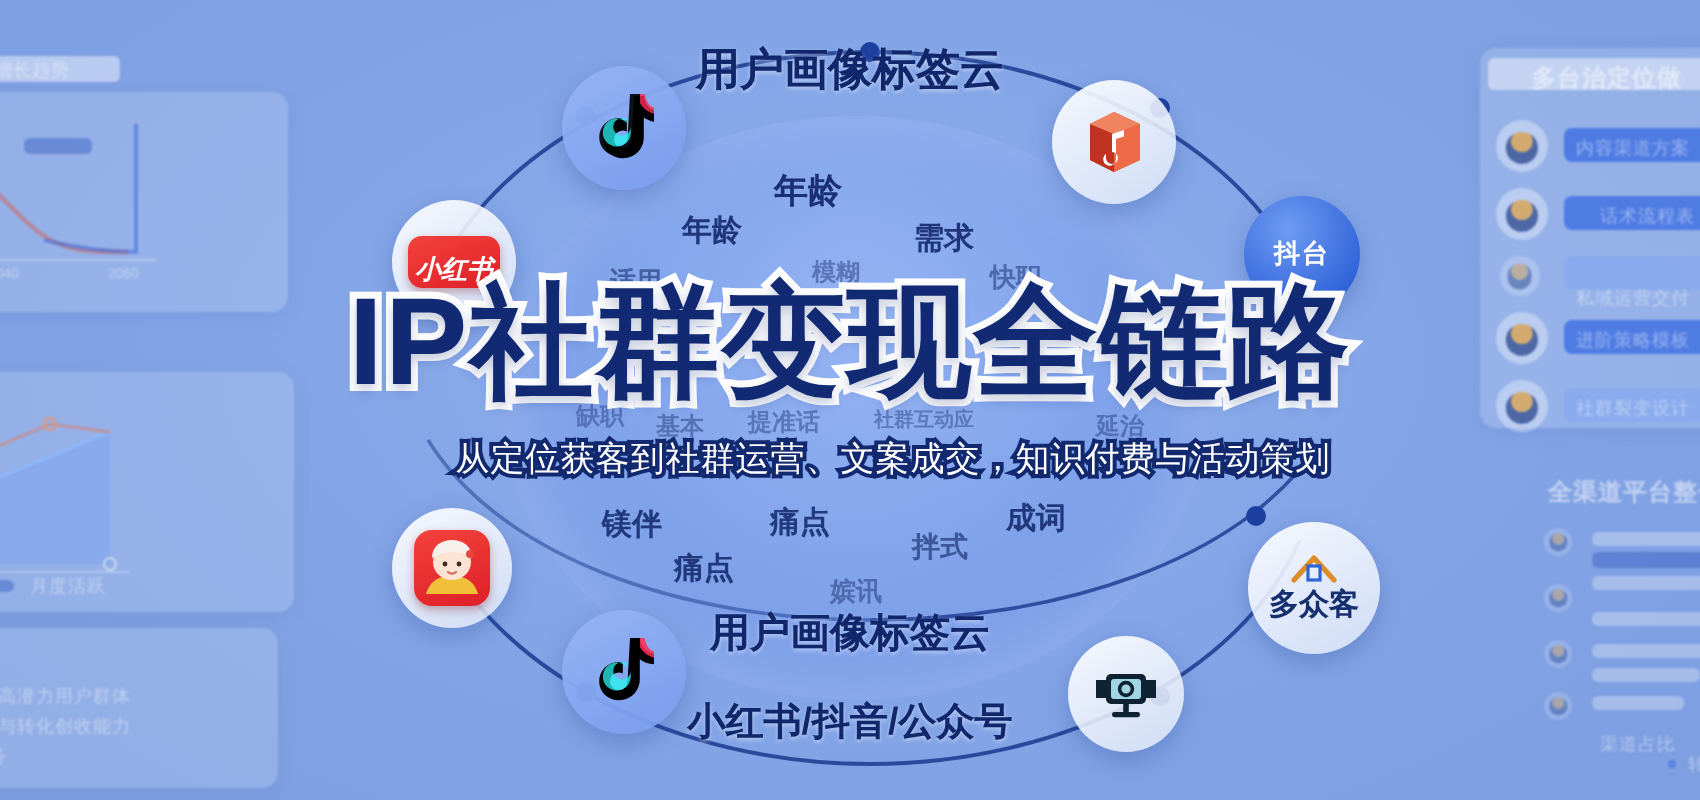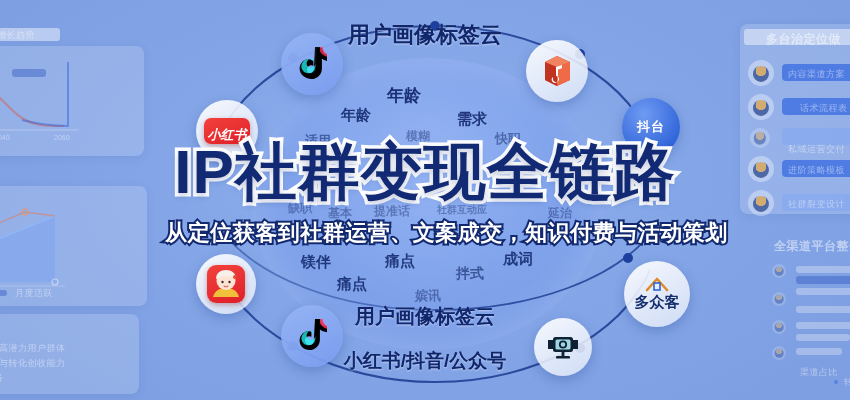--- a/index.html
+++ b/index.html
@@ -76,21 +76,21 @@
   #title{
     position:absolute;left:0;right:0;top:141px;text-align:center;
     font-size:62px;font-weight:bold;letter-spacing:1px;line-height:1;
     color:#112a73;
     -webkit-text-stroke:7px #ffffff;
     paint-order:stroke fill;
     text-shadow:0 3px 6px rgba(20,45,110,.25);
   }
   #subtitle{
     position:absolute;left:0;right:0;top:218px;text-align:center;
-    font-size:22px;font-weight:bold;letter-spacing:.5px;
+    font-size:17px;font-weight:normal;letter-spacing:.5px;
     color:#ffffff;
     -webkit-text-stroke:4px #12296f;
     paint-order:stroke fill;
     padding-left:43px;
   }
   .cap{
     position:absolute;text-align:center;font-weight:bold;color:#11266b;
     white-space:nowrap;text-shadow:0 1px 2px rgba(255,255,255,.45);
   }
   #cap-top{left:0;right:0;top:20px;font-size:22px;}

